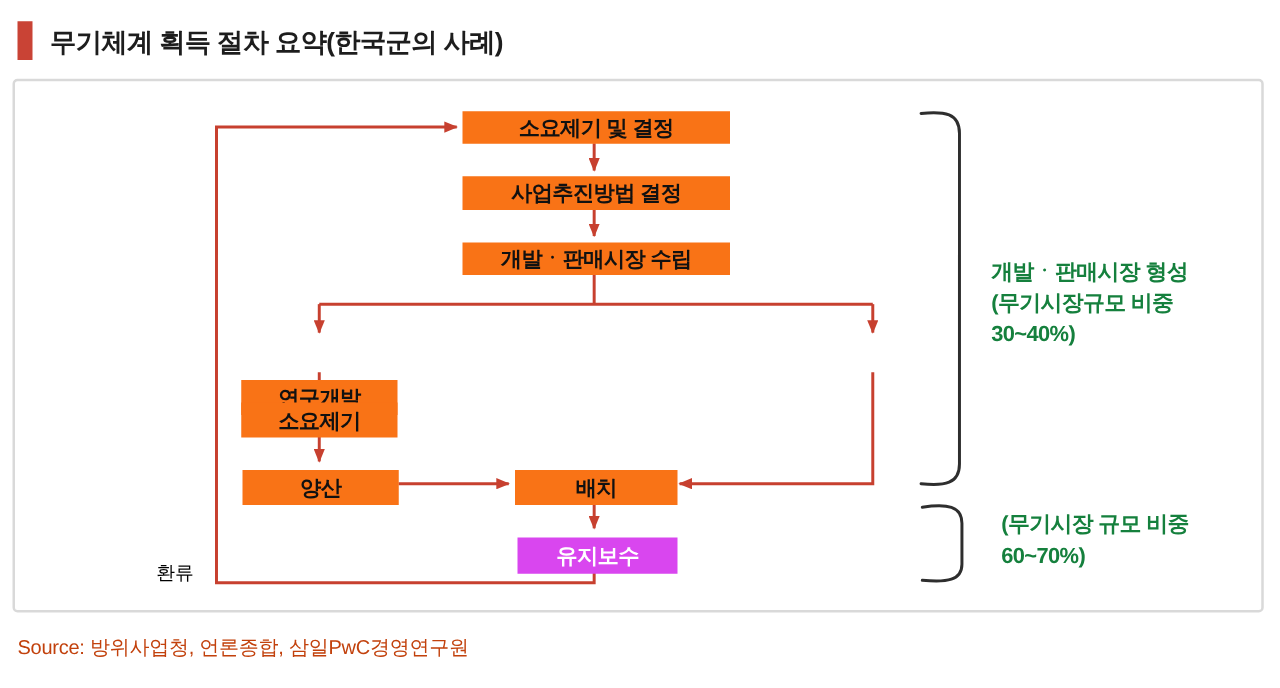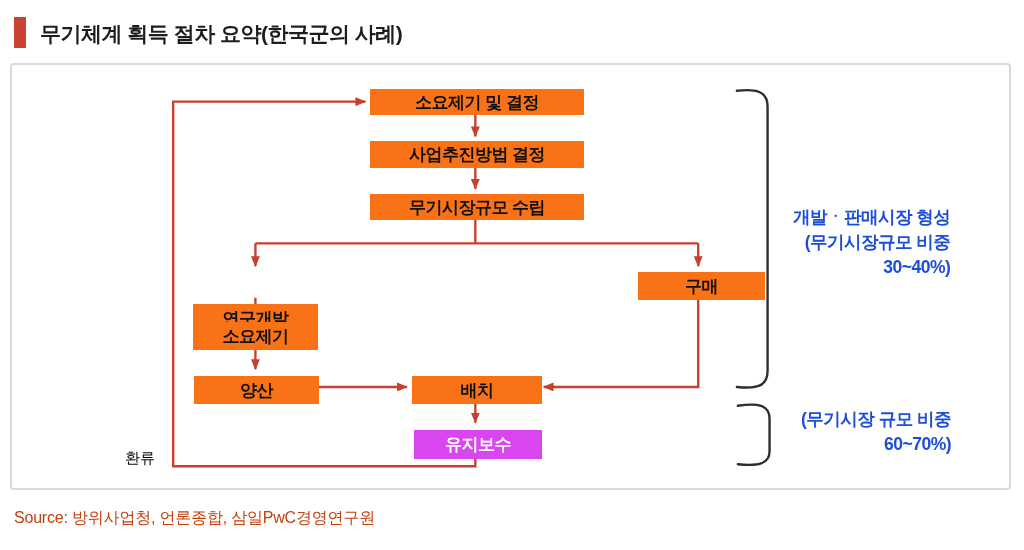--- a/index.html
+++ b/index.html
@@ -29,22 +29,22 @@
   .n-rnd      { left:181px; top:207px; width:125px; height:28px;margin-top:32px; }
   .n-test     { left:181px; top:257px; width:125px; height:28px; }
   .n-prod     { left:182px; top:311px; width:125px; height:28px; }
   .n-purchase { left:626px; top:207px; width:127px; height:28px; }
   .n-deploy   { left:400px; top:311px; width:130px; height:28px; }
   .n-maintain { left:402px; top:365px; width:128px; height:29px; }
 
   .feedback-label { position:absolute; left:103px; top:384px; width:50px;
                     text-align:center; font-size:15px; font-weight:400; color:#000000; }
 
-  .annotation { position:absolute; color:#1d4ed8; font-weight:700; font-size:17.5px;
-                line-height:25px; letter-spacing:-0.5px; white-space:nowrap;text-align:right; }
+  .annotation { position:absolute; color:#15803d; font-weight:700; font-size:17.5px;
+                line-height:25px; letter-spacing:-0.5px; white-space:nowrap; }
   .annotation span { display:block; }
   .anno-dev { left:781px; top:140px; }
   .anno-mro { left:789px; top:342px; }
 
   
   .source-line { position:absolute; left:14px; top:508px; font-size:16px;
                  color:#c2410c; letter-spacing:-0.2px; }
 </style>
 </head>
 <body>
@@ -77,25 +77,24 @@
         <path d="M465,394 L465,405 L160,405 L160,37 L354,37" marker-end="url(#arw)"></path>
       </g>
       <g stroke="#2E2E2E" stroke-width="2.4" fill="none" stroke-linecap="round">
         <path d="M729,26 C748,24 760,26 760,42 L760,309 C760,325 748,327 729,325"></path>
         <path d="M730,344 C750,341 762,343 762,357 L762,390 C762,403 750,405 730,403"></path>
       </g>
     </svg>
 
     <div class="node n-need">소요제기 및 결정</div>
     <div class="node n-method">사업추진방법 결정</div>
-    <div class="node n-midterm">무기시장규모 수립</div>
+    <div class="node n-midterm">개발ㆍ판매시장 수립</div>
     <div class="node n-rnd">연구개발</div>
     <div class="node n-test">소요제기</div>
     <div class="node n-prod">양산</div>
-    <div class="node n-purchase">구매</div>
     <div class="node n-deploy">배치</div>
     <div class="node dark n-maintain">유지보수</div>
 
     <div class="feedback-label">환류</div>
 
     <div class="annotation anno-dev">
       <span>개발ㆍ판매시장 형성</span>
       <span>(무기시장규모 비중</span>
       <span>30~40%)</span>
     </div>

